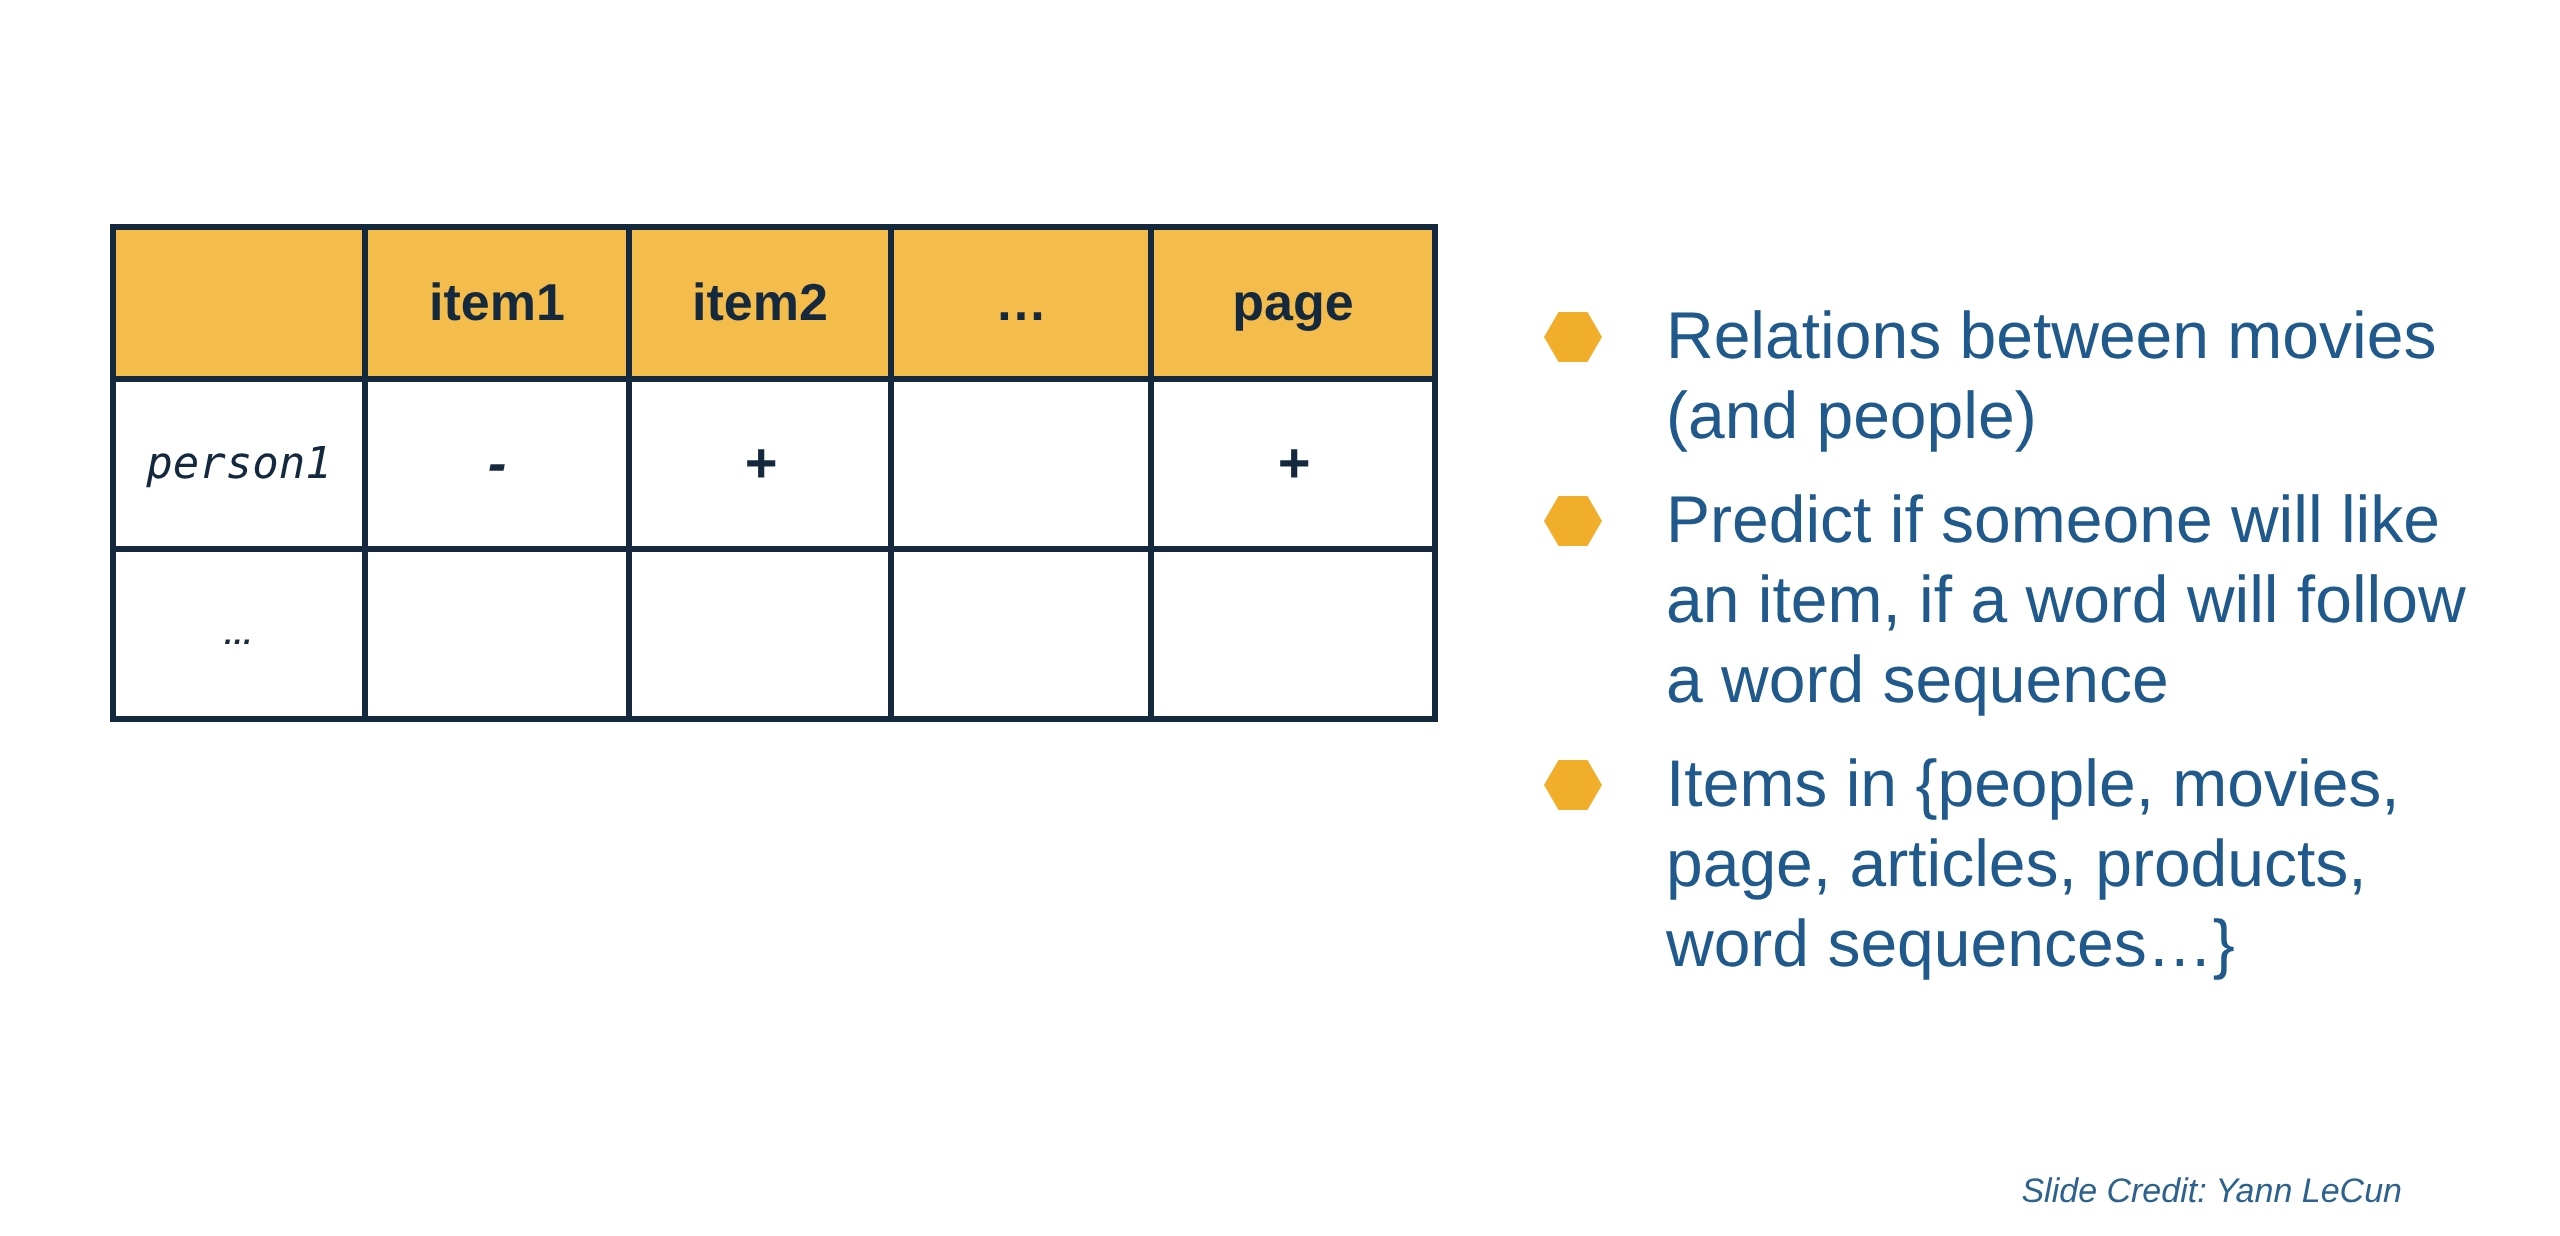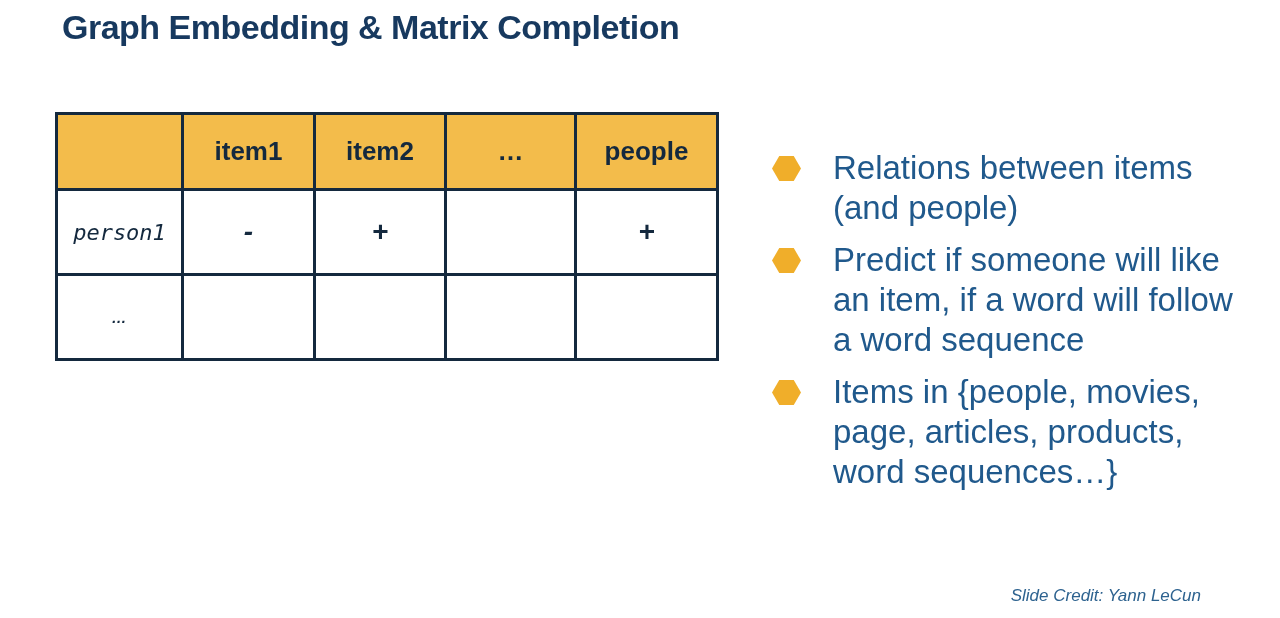--- a/index.html
+++ b/index.html
@@ -107,37 +107,36 @@
     font-size:17px;
     font-style:italic;
     color:var(--credit-blue,#2D628F);
   }
 </style>
 </head>
 <body>
 
 <div class="slide">
 
-  <h1 class="title">Graph Embedding &amp; Matrix Completion</h1>
 
   <table class="matrix">
     <colgroup>
       <col style="width:126px">
         <col style="width:132px">
         <col style="width:131px">
         <col style="width:130px">
         <col style="width:142px">
     </colgroup>
     <thead>
       <tr>
         <th></th>
         <th>item1</th>
         <th>item2</th>
         <th>…</th>
-        <th>people</th>
+        <th>page</th>
       </tr>
     </thead>
     <tbody>
       <tr>
         <td class="rowlabel">person1</td>
         <td class="val">-</td>
         <td class="val">+</td>
         <td class="val"></td>
         <td class="val">+</td>
       </tr>
@@ -147,21 +146,21 @@
         <td class="val"></td>
         <td class="val"></td>
         <td class="val"></td>
       </tr>
     </tbody>
   </table>
 
   <ul class="bullets">
     <li class="bullet">
       <span class="hex"></span>
-      <span class="btext">Relations between items (and people)</span>
+      <span class="btext">Relations between movies (and people)</span>
     </li>
     <li class="bullet">
       <span class="hex"></span>
       <span class="btext">Predict if someone will like an item, if a word will follow a word sequence</span>
     </li>
     <li class="bullet">
       <span class="hex"></span>
       <span class="btext">Items in {people, movies, page, articles, products, word sequences…}</span>
     </li>
   </ul>

